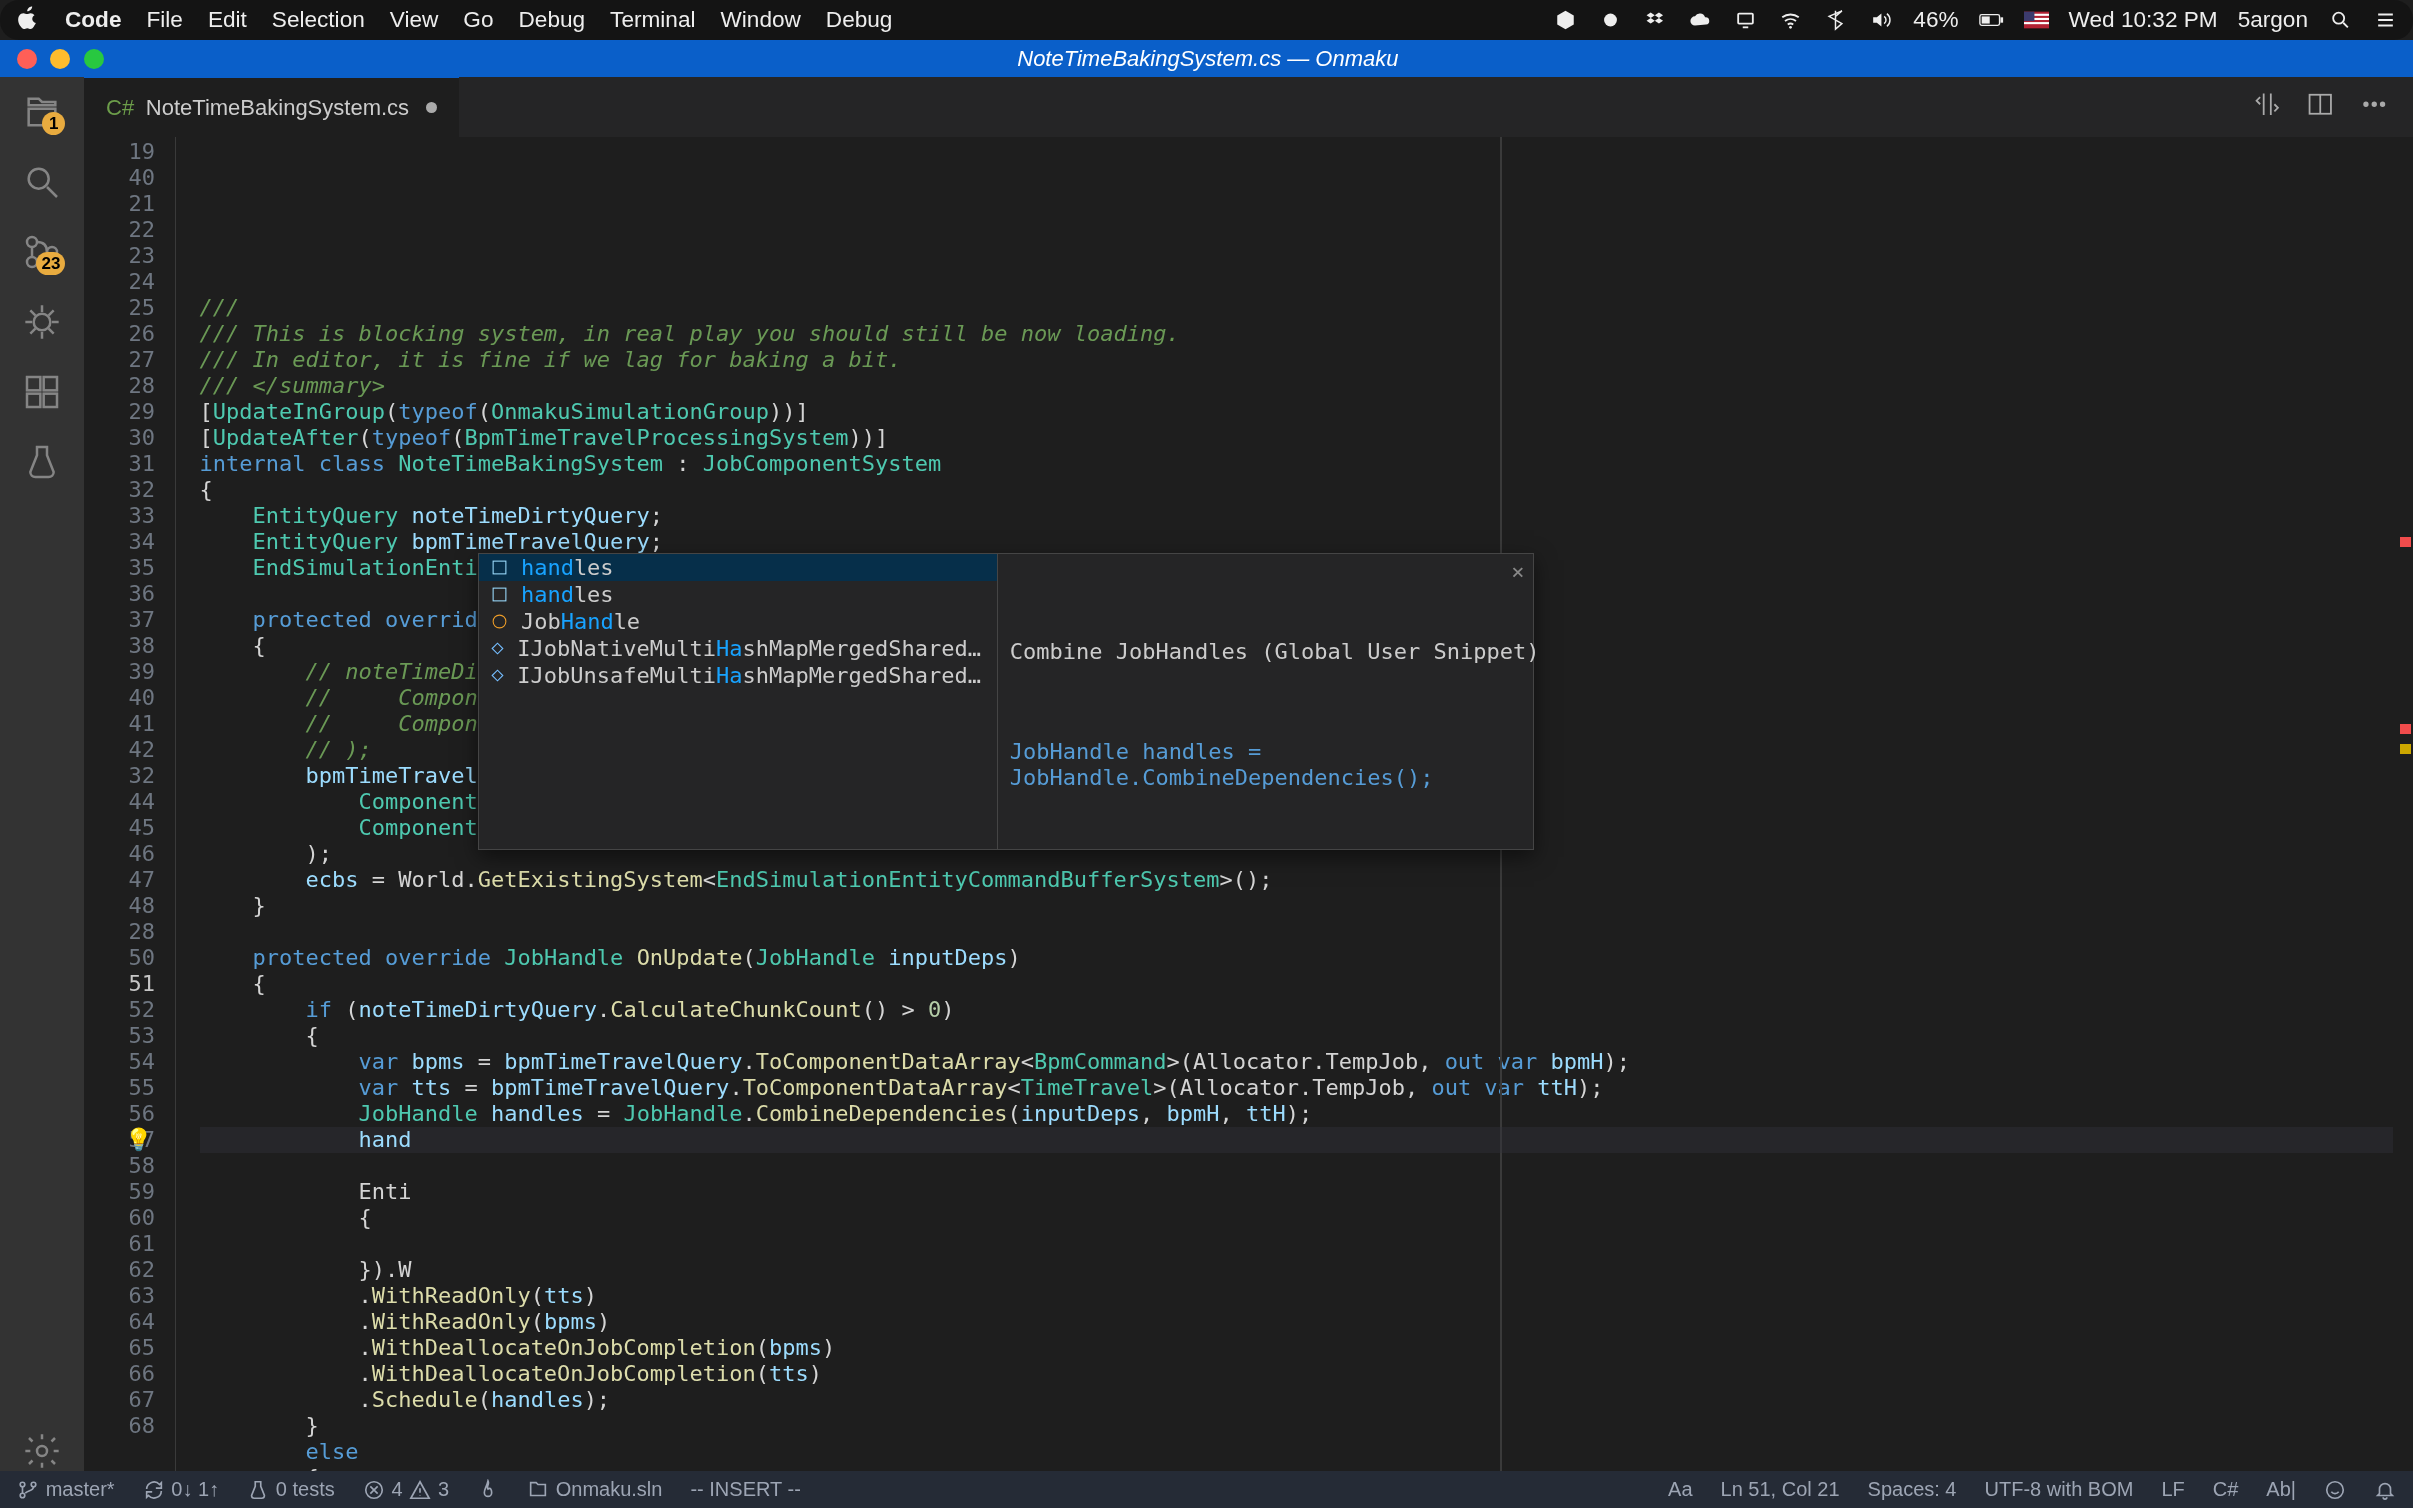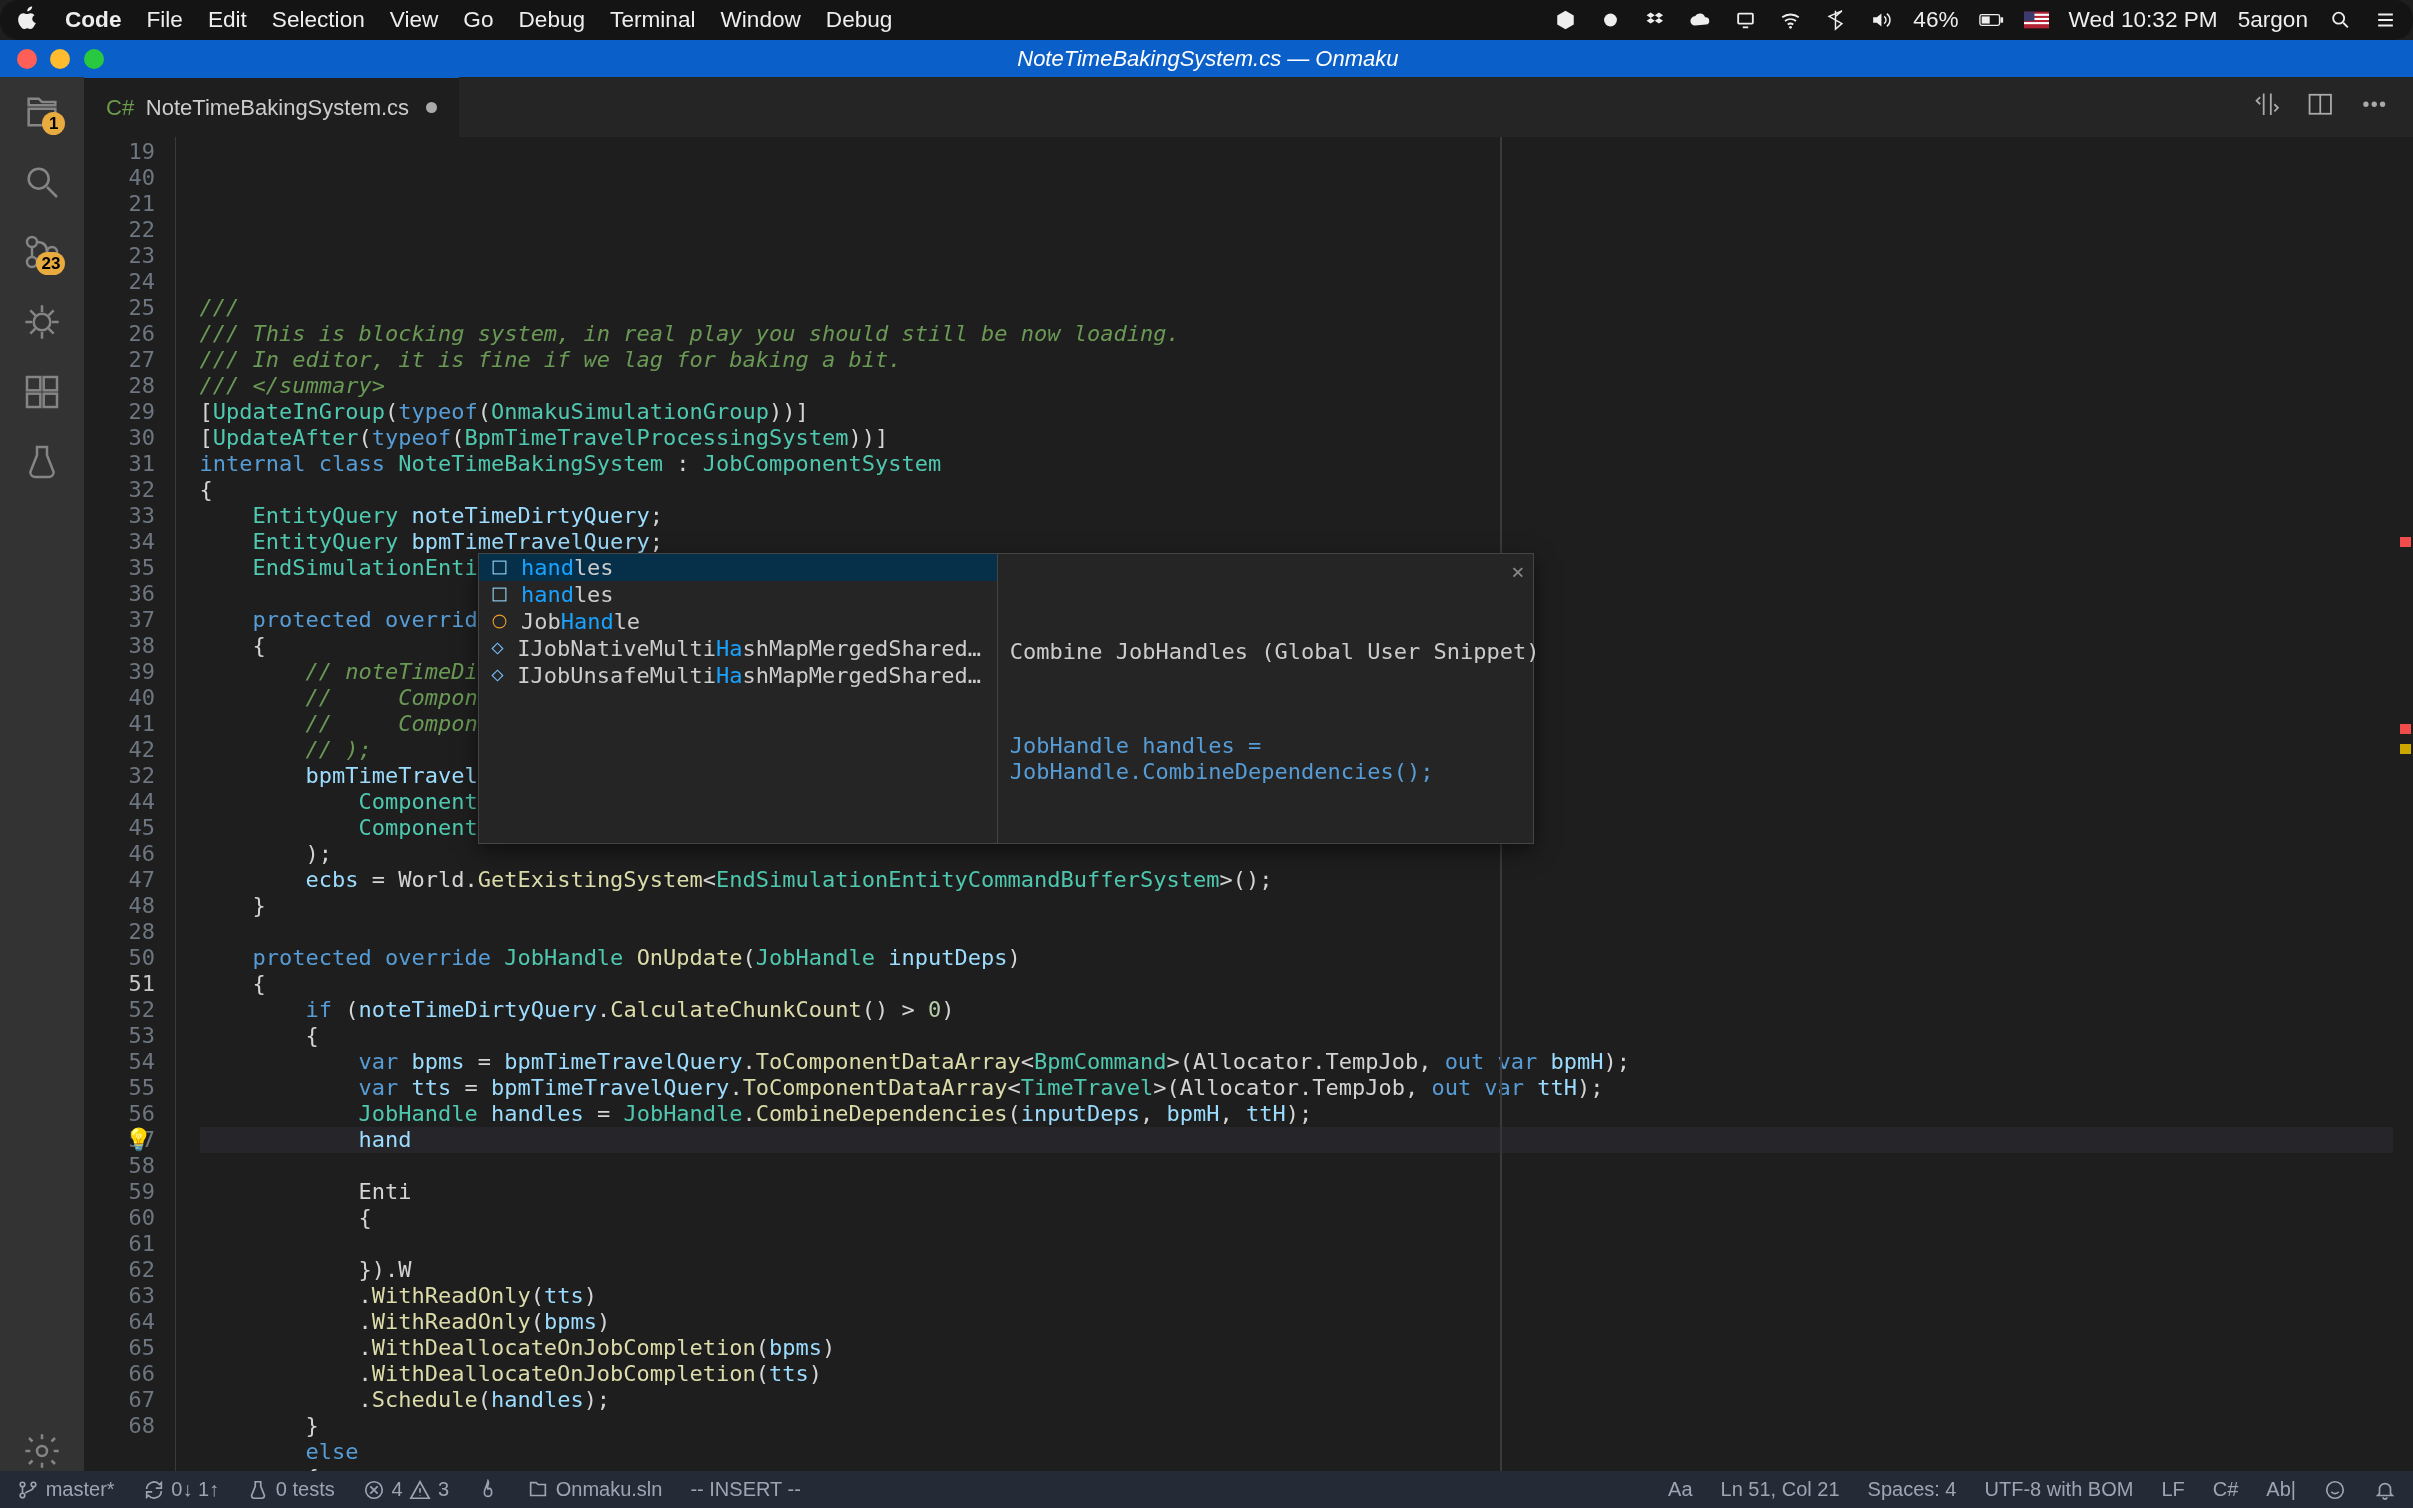--- a/index.html
+++ b/index.html
@@ -105,21 +105,21 @@
 .suggest .row{display:flex;align-items:center;height:27px;padding:0 8.4px;gap:10px;font-size:22px}
 .suggest .row.sel{background:#062f4a}
 .suggest .sicon{width:23.5px;display:flex;justify-content:center}
 .suggest .match{color:#18a3ff}
 .suggest .label{color:#ccc;white-space:nowrap;overflow:hidden;text-overflow:ellipsis}
 .docbox{
   background:#252526;border:0.8px solid #454545;border-left:none;width:536px;padding:6.7px 11.7px;
   position:relative;
 }
 .docbox .close{position:absolute;top:5px;right:8.4px;color:#888}
-.docbox .dtitle{color:#ccc;margin-bottom:16px}
+.docbox .dtitle{color:#ccc;margin-bottom:22px}
 .docbox pre{color:#569cd6;font-family:Menlo,monospace;font-size:22px}
 
 
 .minimap{position:absolute;right:0;top:0;width:20px;height:100%;background:#1e1e1e}
 .minimap .err{position:absolute;right:1.7px;width:11.7px;height:10px;background:#f14c4c}
 .ruler{position:absolute;top:0;bottom:0;width:1.7px;background:#3a3a3a;}
 
 
 .status{
   height:37px;background:#252b36;display:flex;align-items:center;

